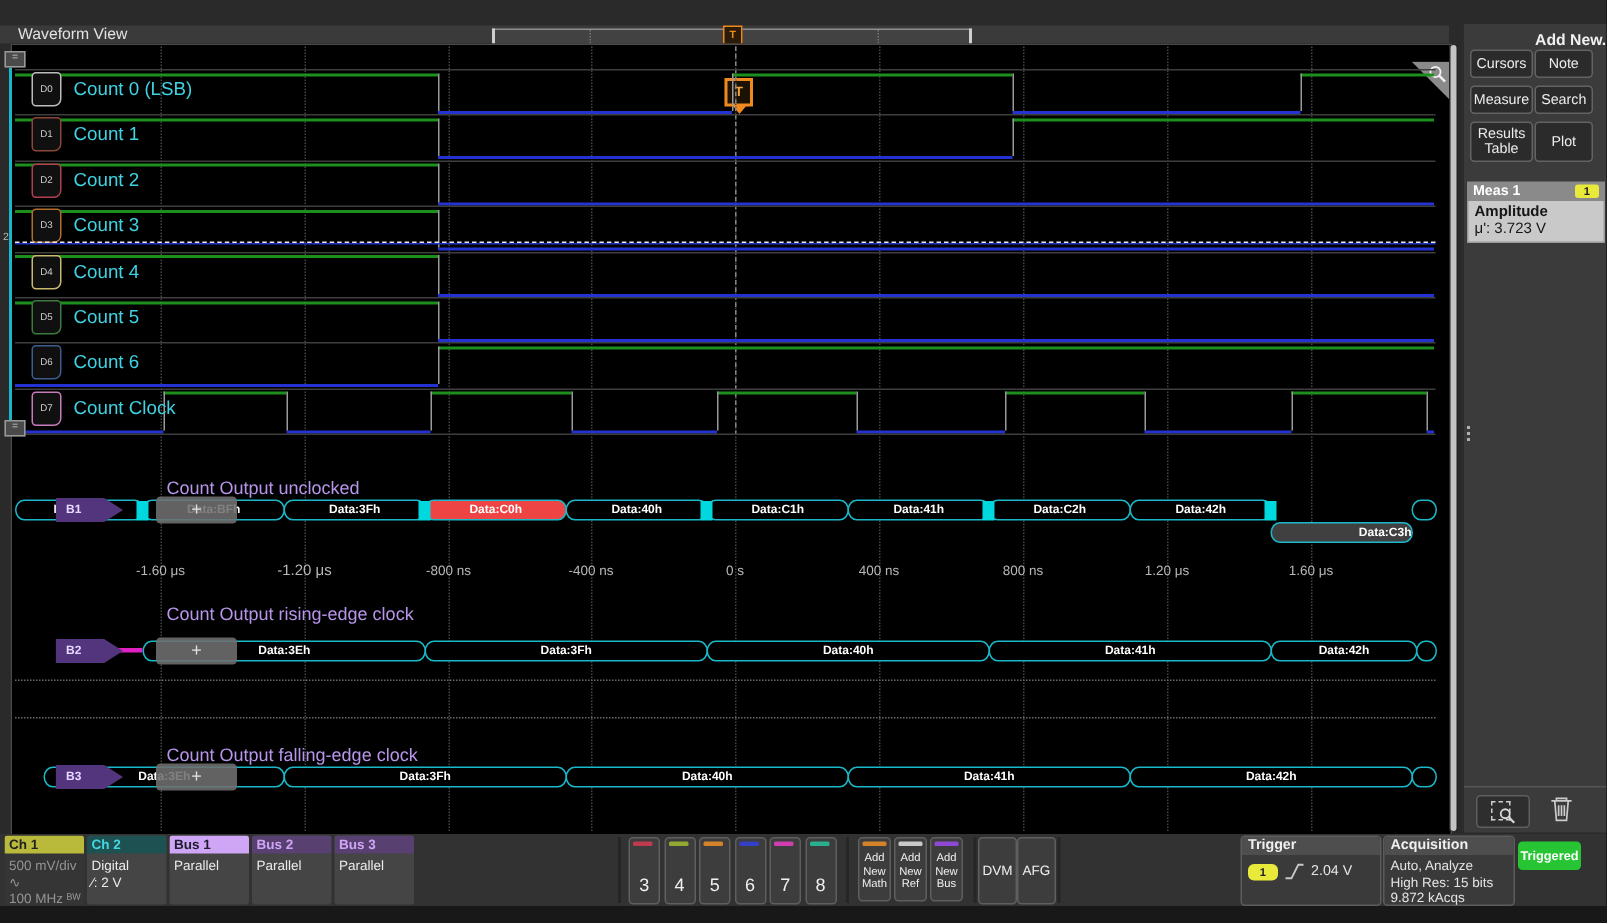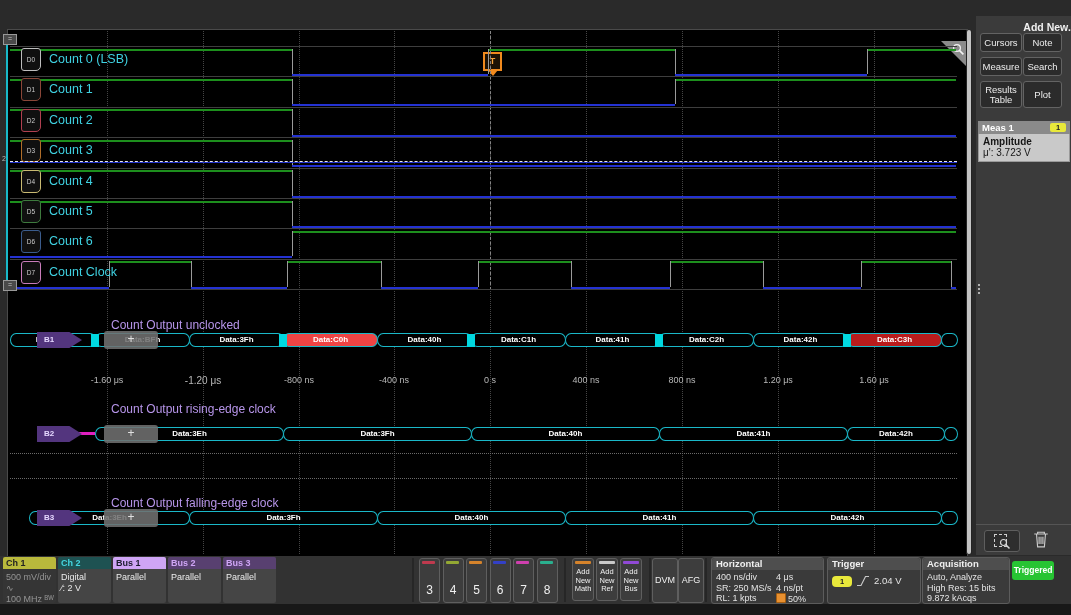--- a/index.html
+++ b/index.html
@@ -56,20 +56,30 @@
   #trigstatus{position:absolute;left:1012px;top:5px;width:42px;height:19px;background:#27c433;border-radius:3px;color:#fff;
               font-size:8.5px;font-weight:bold;text-align:center;line-height:19px;}
   #bstrip{position:absolute;left:0;top:604px;width:1071px;height:11px;background:#181818;}
 </style>
 </head>
 <body>
 
 <div id="stage">
 
 
+  <div id="tabbar">
+    <span id="tab-title">Waveform View</span>
+    <div id="minimap">
+      <div class="br l"></div>
+      <div class="br r"></div>
+      <div class="tick" style="left:65px"></div>
+      <div class="tick" style="left:257px"></div>
+      <div id="mm-t"><span>T</span><i></i></div>
+    </div>
+  </div>
 
   <div id="wave">
     <div id="trig-flag"><span>T</span><i></i></div>
     <div id="corner-zoom">
       <svg width="13" height="13" viewBox="0 0 13 13">
         <circle cx="5" cy="5" r="3.4" fill="none" stroke="#f2f2f2" stroke-width="1.2"></circle>
         <line x1="7.6" y1="7.6" x2="11.4" y2="11.4" stroke="#f2f2f2" stroke-width="1.6"></line>
       </svg>
     </div>
   <div style="position: absolute; left: 99px; top: 1px; width: 0px; height: 523px; border-left: 1px dotted rgb(69, 69, 69);"></div>
@@ -168,21 +178,21 @@
       <div style="position: absolute; left: 103px; top: 288px; font-size: 12px; color: rgb(183, 149, 234);">Count Output unclocked</div>
       <div style="position: absolute; left: 2px; top: 303px; width: 84px; height: 12px; background: rgb(0, 0, 0); border: 1px solid rgb(26, 184, 200); border-radius: 7px / 8px; color: rgb(255, 255, 255); font-size: 8px; font-weight: bold; text-align: center; line-height: 12px; overflow: hidden;">Data:3Eh</div>
       <div style="position: absolute; left: 87px; top: 303px; width: 93px; height: 12px; background: rgb(0, 0, 0); border: 1px solid rgb(26, 184, 200); border-radius: 7px / 8px; color: rgb(255, 255, 255); font-size: 8px; font-weight: bold; text-align: center; line-height: 12px; overflow: hidden;">Data:BFh</div>
       <div style="position: absolute; left: 181px; top: 303px; width: 93px; height: 12px; background: rgb(0, 0, 0); border: 1px solid rgb(26, 184, 200); border-radius: 7px / 8px; color: rgb(255, 255, 255); font-size: 8px; font-weight: bold; text-align: center; line-height: 12px; overflow: hidden;">Data:3Fh</div>
       <div style="position: absolute; left: 275px; top: 303px; width: 93px; height: 12px; background: #ef4444; border: 1px solid rgb(26, 184, 200); border-radius: 7px / 8px; color: rgb(255, 255, 255); font-size: 8px; font-weight: bold; text-align: center; line-height: 12px; overflow: hidden;">Data:C0h</div>
       <div style="position: absolute; left: 369px; top: 303px; width: 93px; height: 12px; background: rgb(0, 0, 0); border: 1px solid rgb(26, 184, 200); border-radius: 7px / 8px; color: rgb(255, 255, 255); font-size: 8px; font-weight: bold; text-align: center; line-height: 12px; overflow: hidden;">Data:40h</div>
       <div style="position: absolute; left: 463px; top: 303px; width: 93px; height: 12px; background: rgb(0, 0, 0); border: 1px solid rgb(26, 184, 200); border-radius: 7px / 8px; color: rgb(255, 255, 255); font-size: 8px; font-weight: bold; text-align: center; line-height: 12px; overflow: hidden;">Data:C1h</div>
       <div style="position: absolute; left: 557px; top: 303px; width: 93px; height: 12px; background: rgb(0, 0, 0); border: 1px solid rgb(26, 184, 200); border-radius: 7px / 8px; color: rgb(255, 255, 255); font-size: 8px; font-weight: bold; text-align: center; line-height: 12px; overflow: hidden;">Data:41h</div>
       <div style="position: absolute; left: 651px; top: 303px; width: 93px; height: 12px; background: rgb(0, 0, 0); border: 1px solid rgb(26, 184, 200); border-radius: 7px / 8px; color: rgb(255, 255, 255); font-size: 8px; font-weight: bold; text-align: center; line-height: 12px; overflow: hidden;">Data:C2h</div>
       <div style="position: absolute; left: 745px; top: 303px; width: 93px; height: 12px; background: rgb(0, 0, 0); border: 1px solid rgb(26, 184, 200); border-radius: 7px / 8px; color: rgb(255, 255, 255); font-size: 8px; font-weight: bold; text-align: center; line-height: 12px; overflow: hidden;">Data:42h</div>
-      <div style="position: absolute; left: 839px; top: 303px; width: 93px; height: 12px; background: #b91c1c; border: 1px solid rgb(26, 184, 200); border-radius: 7px / 8px; color: rgb(255, 255, 255); font-size: 8px; font-weight: bold; text-align: center; line-height: 12px; overflow: hidden;">Data:C3h</div>
+      <div style="position: absolute; left: 839px; top: 318px; width: 93px; height: 12px; background: #404040; border: 1px solid rgb(26, 184, 200); border-radius: 7px / 8px; color: rgb(255, 255, 255); font-size: 8px; font-weight: bold; text-align: right; line-height: 12px; overflow: hidden;">Data:C3h</div>
       <div style="position: absolute; left: 933px; top: 303px; width: 15px; height: 12px; background: rgb(0, 0, 0); border: 1px solid rgb(26, 184, 200); border-radius: 7px / 8px; color: rgb(255, 255, 255); font-size: 8px; font-weight: bold; text-align: center; line-height: 12px; overflow: hidden;"></div>
       <div style="position: absolute; left: 83px; top: 303.5px; width: 8px; height: 13px; background: rgb(0, 216, 224);"></div>
       <div style="position: absolute; left: 271px; top: 303.5px; width: 8px; height: 13px; background: rgb(0, 216, 224);"></div>
       <div style="position: absolute; left: 459px; top: 303.5px; width: 8px; height: 13px; background: rgb(0, 216, 224);"></div>
       <div style="position: absolute; left: 647px; top: 303.5px; width: 8px; height: 13px; background: rgb(0, 216, 224);"></div>
       <div style="position: absolute; left: 835px; top: 303.5px; width: 8px; height: 13px; background: rgb(0, 216, 224);"></div>
       <div style="position: absolute; left: 29px; top: 302px; width: 38px; height: 16px; background: rgb(83, 53, 126); clip-path: polygon(0px 0px, 72% 0px, 100% 50%, 72% 100%, 0px 100%); color: rgb(230, 216, 255); font-size: 8px; font-weight: bold; text-align: left; padding-left: 7px; line-height: 16px;">B1</div>
       <div style="position: absolute; left: 96px; top: 301px; width: 54px; height: 18px; background: rgba(112, 112, 112, 0.88); border-radius: 3px; color: rgb(224, 224, 224); font-size: 12px; text-align: center; line-height: 17px;">+</div>
       <div style="position: absolute; left: 103px; top: 372px; font-size: 12px; color: rgb(183, 149, 234);">Count Output rising-edge clock</div>
       <div style="position: absolute; left: 67px; top: 402px; width: 20px; height: 3px; background: rgb(224, 32, 192);"></div>
@@ -250,26 +260,20 @@
       </div>
       <div id="trashbtn">
         <svg width="18" height="20" viewBox="0 0 16 17">
           <path d="M2 4 h12 M5 4 V2.5 h6 V4 M4 4 l1 11.5 h6 l1 -11.5 M6.3 6.5 v6.5 M8 6.5 v6.5 M9.7 6.5 v6.5" stroke="#cccccc" stroke-width="1" fill="none"></path>
         </svg>
       </div>
     </div>
   </div>
 
   <div id="bottombar">
-    <div id="hpanel" class="panel">
-      <div class="phdr">Horizontal</div>
-      <div class="prow" style="margin-top:2px"><span>400 ns/div</span><span class="c2">4 μs</span></div>
-      <div class="prow"><span>SR: 250 MS/s</span><span class="c2">4 ns/pt</span></div>
-      <div class="prow"><span>RL: 1 kpts</span><span class="c2"><span class="hicon"></span><span>50%</span></span></div>
-    </div>
     <div id="tpanel" class="panel">
       <div class="phdr">Trigger</div>
       <div class="prow">
         <span class="chip" id="tchip">1</span>
         <svg width="14" height="12" viewBox="0 0 14 12">
           <path d="M1 10.5 h4 l4.5 -9 h3.5" stroke="#c8c8c8" stroke-width="1.2" fill="none"></path>
         </svg>
         <span style="font-size:9.5px">2.04 V</span>
       </div>
     </div>

